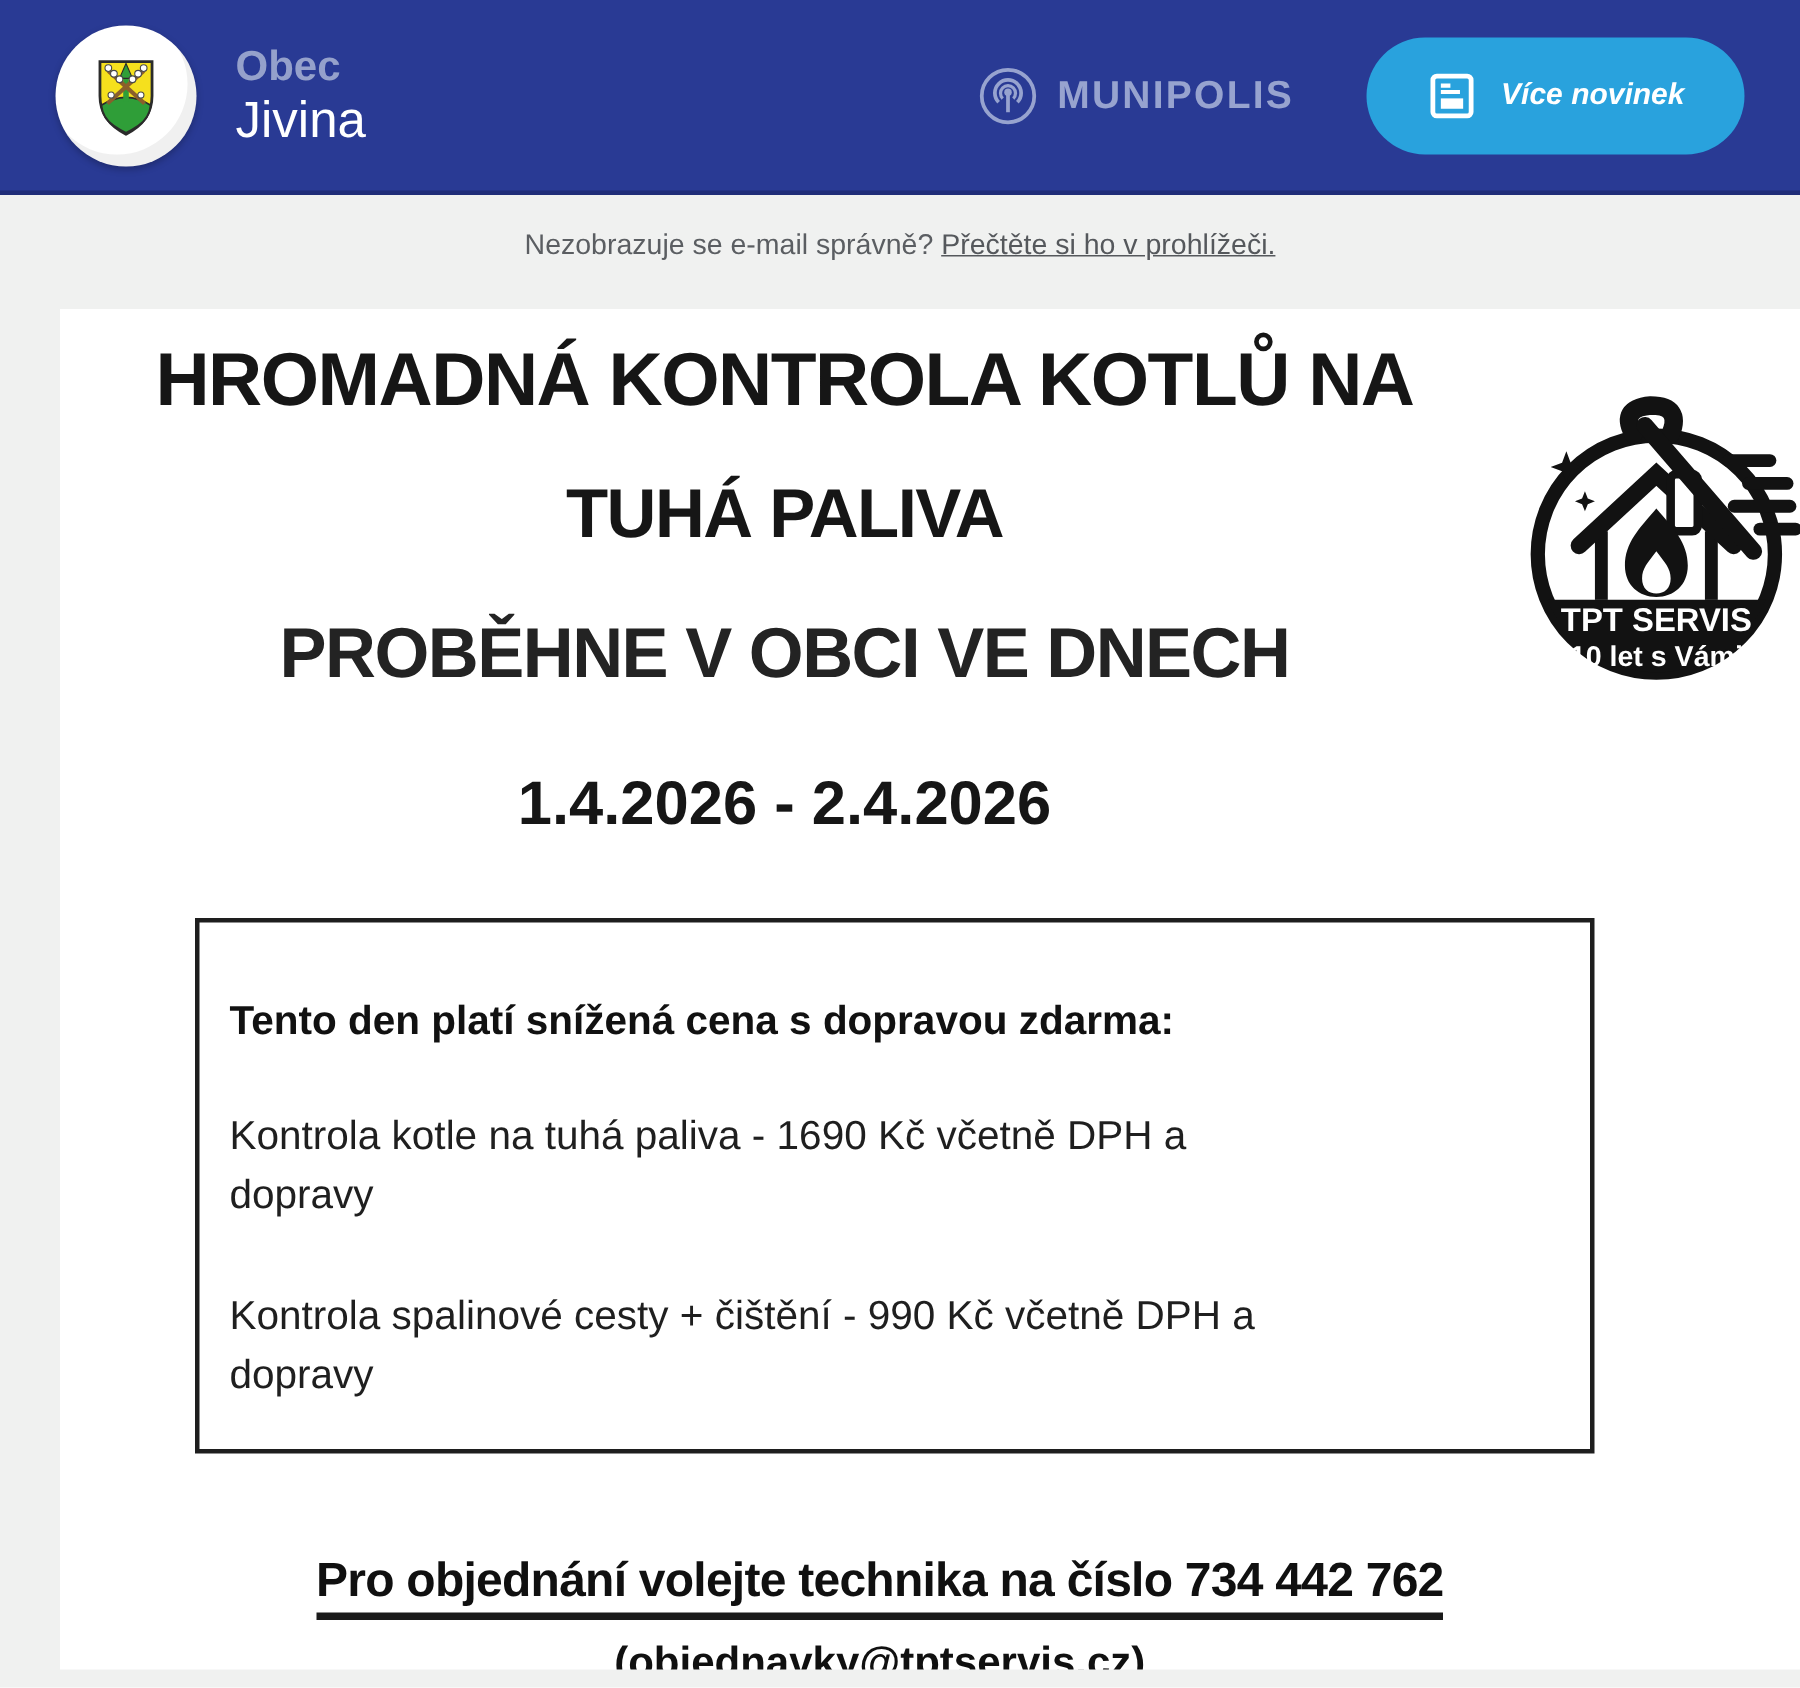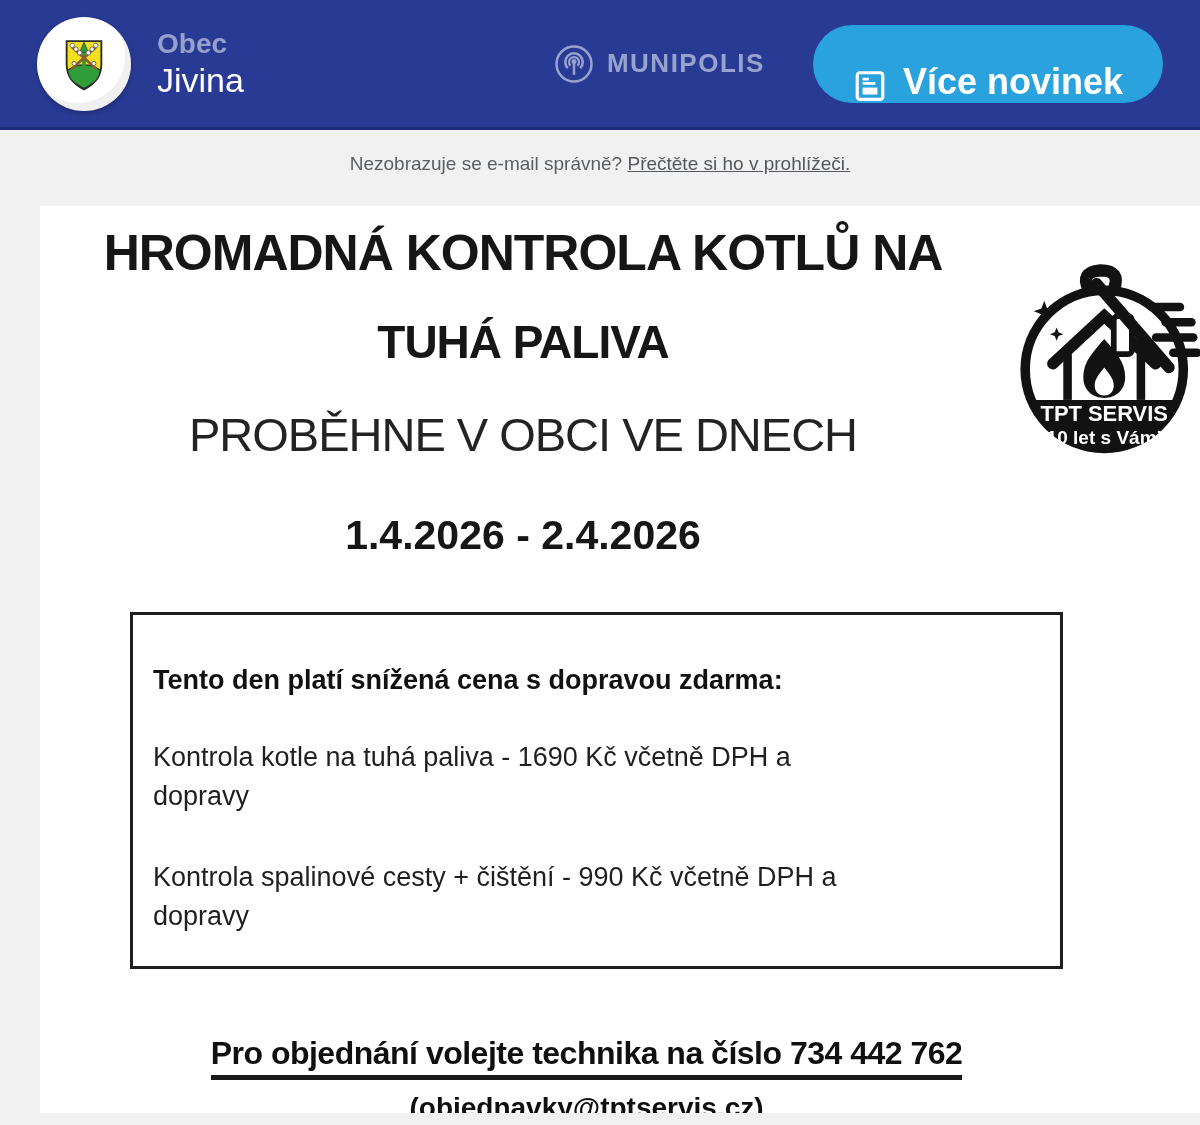--- a/index.html
+++ b/index.html
@@ -33,40 +33,41 @@
   .org{margin-left:26px;line-height:1.12;}
   .org-label{font-size:28px;font-weight:700;color:var(--muted-blue);}
   .org-name{font-size:34px;font-weight:400;color:#ffffff;margin-top:2px;}
   .header-spacer{flex:1;}
   .munipolis{display:flex;align-items:center;gap:13px;color:#97a3cf;margin-right:48px;justify-content:flex-end;}
   .munipolis svg{width:40px;height:40px;}
   .munipolis-text{font-size:26px;font-weight:700;letter-spacing:1.5px;color:#97a3cf;}
   .news-btn{
     background:var(--accent);border:none;cursor:pointer;
     height:78px;border-radius:40px;padding:0 40px;
-    display:flex;align-items:flex-end;gap:16px;
-    color:#fff;font-size:36px;font-weight:700;
+    display:flex;align-items:center;gap:16px;
+    color:#fff;font-size:20px;font-weight:700;
     font-family:"Liberation Sans","DejaVu Sans",sans-serif;
+    font-style:italic;
   }
   .news-btn svg{width:34px;height:34px;}
   
   .browser-line{
     margin-top:23px;text-align:center;
     font-size:19px;color:#5b5e62;
   }
   .browser-line a{color:#55585c;text-decoration:underline;cursor:pointer;}
   
   .card{
     position:relative;width:1181px;height:907px;
     margin:31px 0 0 40px;background:#ffffff;overflow:hidden;
   }
   .headings{margin:14px 215px 0 0;text-align:center;color:#161616;}
   .t1{font-size:50px;font-weight:700;letter-spacing:-1px;margin:18px 0 0;}
   .t2{font-size:46px;font-weight:700;letter-spacing:-1px;margin:33px 0 0;}
-  .sub{font-size:47px;font-weight:400;letter-spacing:-1px;color:#232323;margin:38px 0 0;}
+  .sub{font-size:47px;font-weight:700;letter-spacing:-1px;color:#232323;margin:38px 0 0;}
   .date{font-size:41px;font-weight:700;margin:50px 0 0;}
   .tpt-logo{position:absolute;top:44px;right:12px;width:200px;height:216px;}
   
   .offer-box{
     width:933px;margin:53px 0 0 90px;
     border:3px solid #1e1e1e;padding:34px 20px 30px 20px;
   }
   .box-title{font-size:27px;font-weight:700;margin:16px 0 0;color:#111;}
   .box-item{font-size:27px;margin:42px 0 0;line-height:39px;color:#1f1f1f;white-space:pre-line;max-width:840px;}
   

